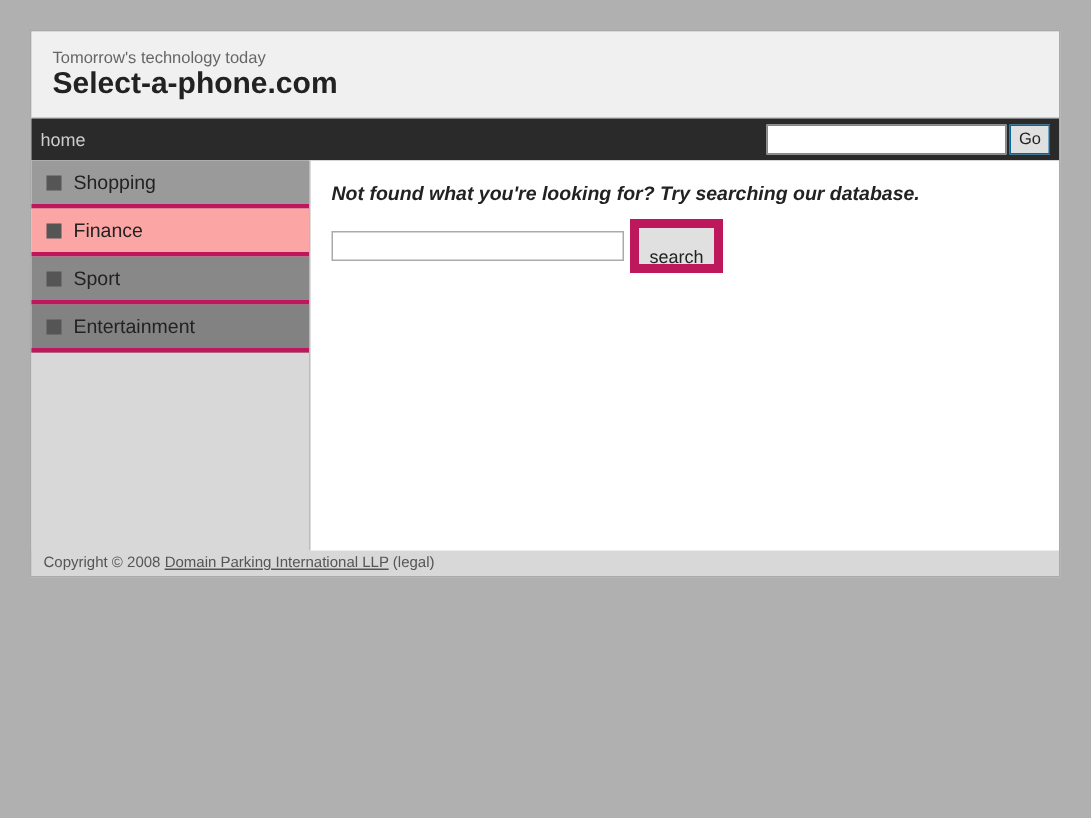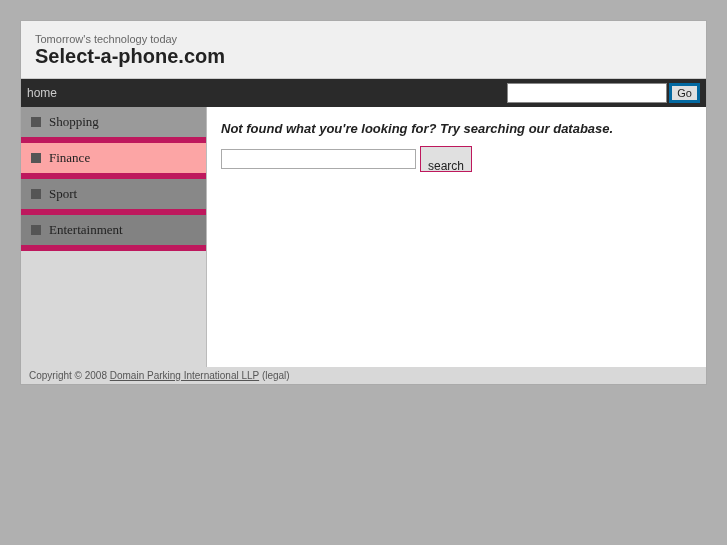--- a/index.html
+++ b/index.html
@@ -58,21 +58,21 @@
       height: 20px;
       border: 1px solid #888;
       background: #fff;
       font-size: 12px;
       padding: 1px 3px;
     }
     #nav-go-button {
       height: 20px;
       padding: 0 5px;
       background: #e0e0e0;
-      border: 3px solid #0369a1;
+      border: 1px solid #0369a1;
       font-size: 11px;
       cursor: pointer;
       color: #222;
     }
     
     #main-layout {
       display: flex;
       background: #d8d8d8;
     }
     
@@ -81,22 +81,21 @@
       flex-shrink: 0;
       background: #d8d8d8;
     }
     .sidebar-item {
       display: flex;
       align-items: center;
       padding: 7px 10px;
       font-size: 13px;
       color: #222;
       cursor: pointer;
-      border-bottom: 6px solid #be185d;
-      font-family: Liberation Serif, serif;
+      border-bottom: 3px solid #be185d;
     }
     .sidebar-item:nth-child(1) { background: #9a9a9a; }
     .sidebar-item:nth-child(2) { background: #fca5a5; }
     .sidebar-item:nth-child(3) { background: #888; }
     .sidebar-item:nth-child(4) { background: #828282; }
     .sidebar-item:nth-child(5) { background: #7c7c7c; }
     .sidebar-item-icon {
       width: 10px;
       height: 10px;
       background: #555;
@@ -129,21 +128,21 @@
       height: 20px;
       border: 1px solid #aaa;
       background: #fff;
       font-size: 12px;
       padding: 1px 3px;
     }
     #content-search-button {
       height: 16px;
       padding: 12px 7px;
       background: #e0e0e0;
-      border: 1px solid #be185d;
+      border: 6px solid #be185d;
       font-size: 12px;
       cursor: pointer;
       color: #222;
     }
     
     #footer-bar {
       background: #2a2a2a;
       text-align: center;
       padding: 5px;
       color: #ccc;

